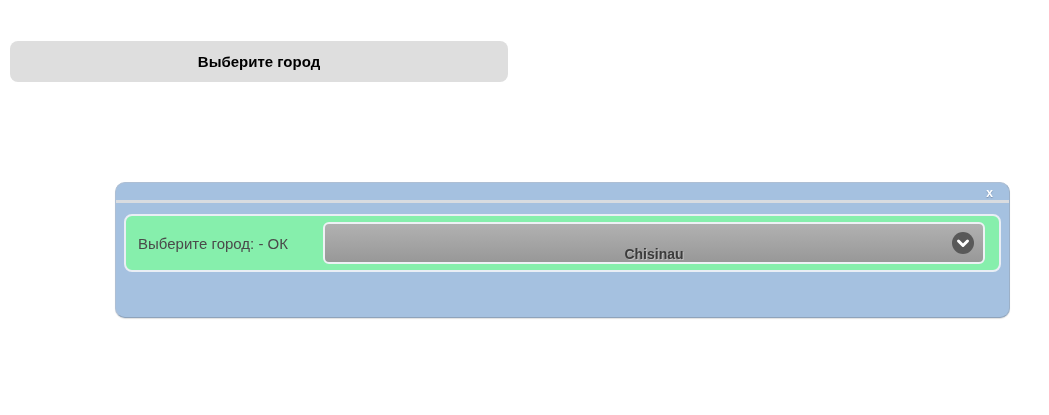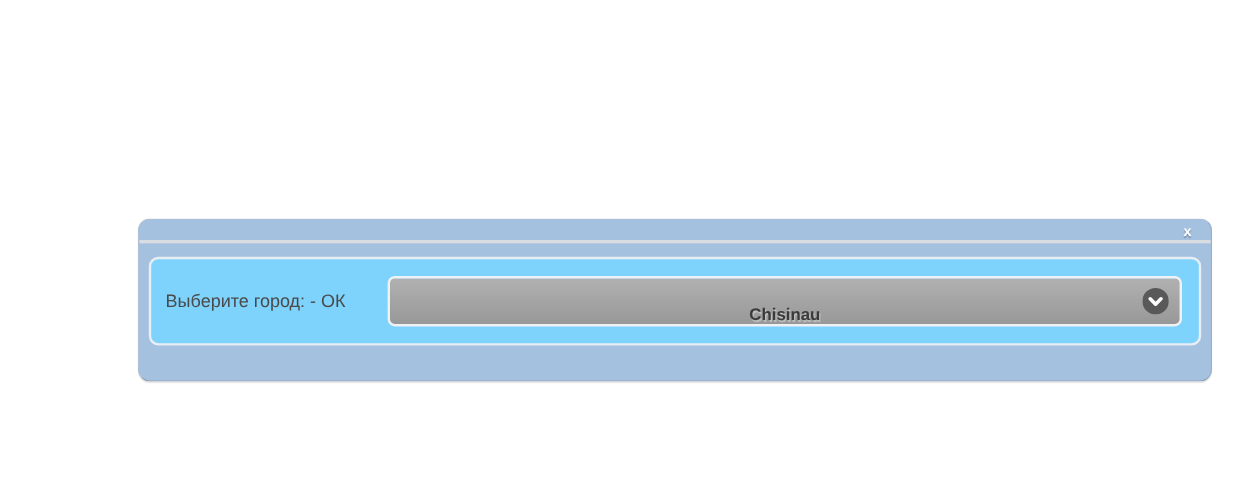--- a/index.html
+++ b/index.html
@@ -65,22 +65,22 @@
     font-weight: 700;
     color: #ffffff;
     text-shadow: 0 1px 1px rgba(90,110,140,0.55);
     cursor: pointer;
   }
   .dialog-panel {
     position: absolute;
     left: 8px;
     right: 8px;
     top: 31px;
-    height: 74px;
-    background: #7dd3fc;
+    height: 58px;
+    background: #86efac;
     border: 2px solid #e9eef5;
     border-radius: 8px;
     display: flex;
     align-items: center;
   }
   .field-label {
     flex: 0 0 197px;
     padding-left: 12px;
     font-size: 15px;
     color: #4a4a4a;
@@ -113,20 +113,21 @@
     height: 22px;
     display: block;
   }
   .chevron svg { display: block; }
 </style>
 </head>
 <body>
 
 <div class="page">
 
+  <div class="trigger-btn">Выберите город</div>
 
   <div class="dialog">
 
     <div class="dialog-header">
       <span class="close-x">x</span>
     </div>
 
     <div class="dialog-panel">
       <span class="field-label">Выберите город: - ОК</span>
 

